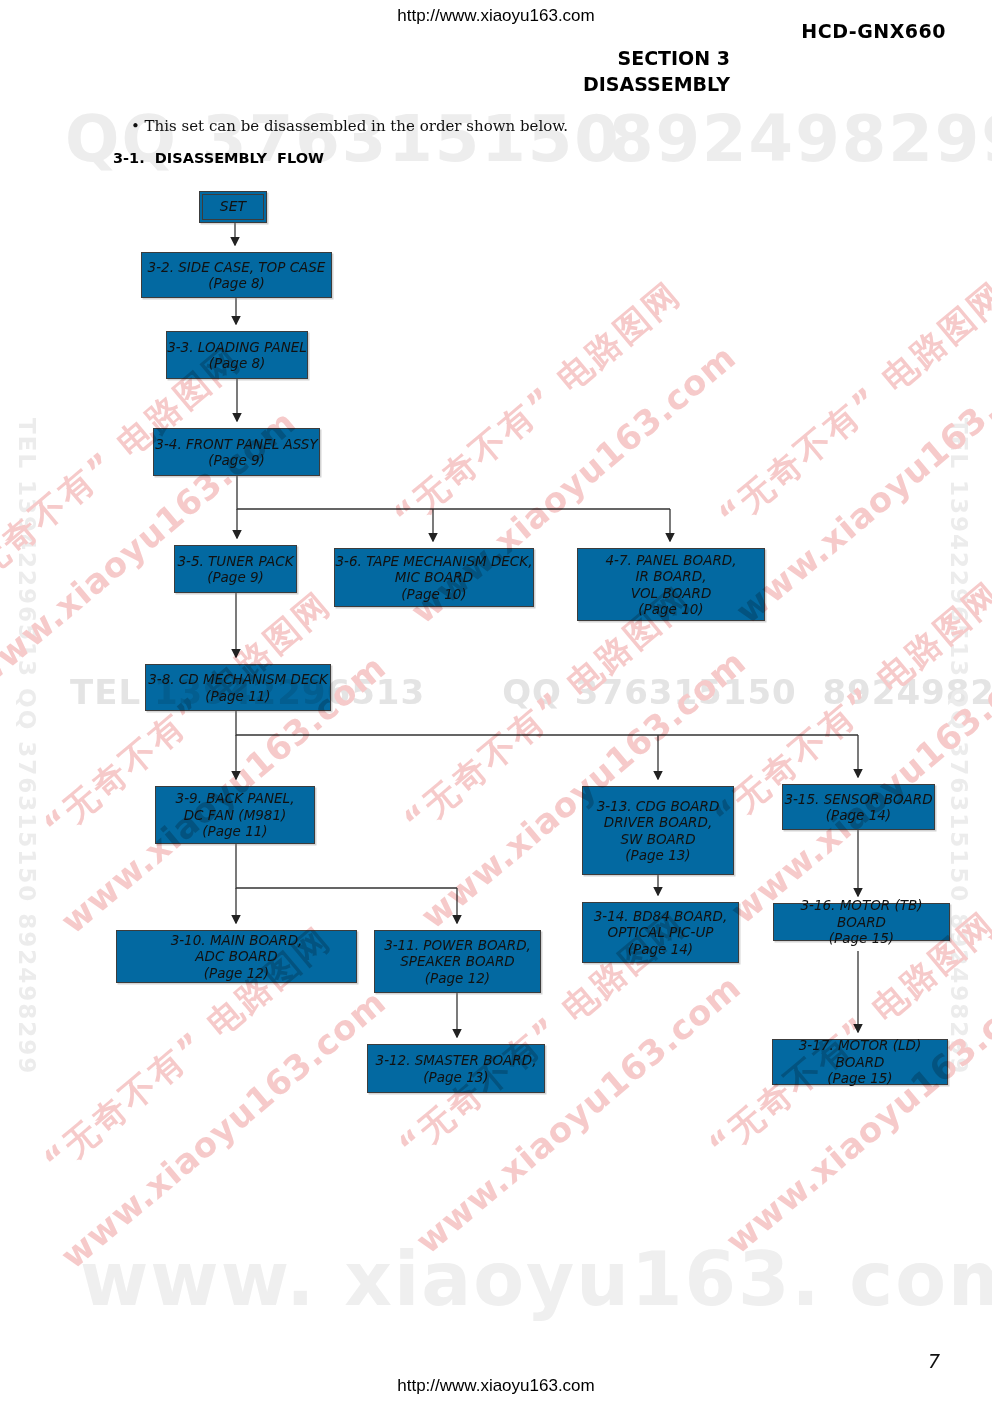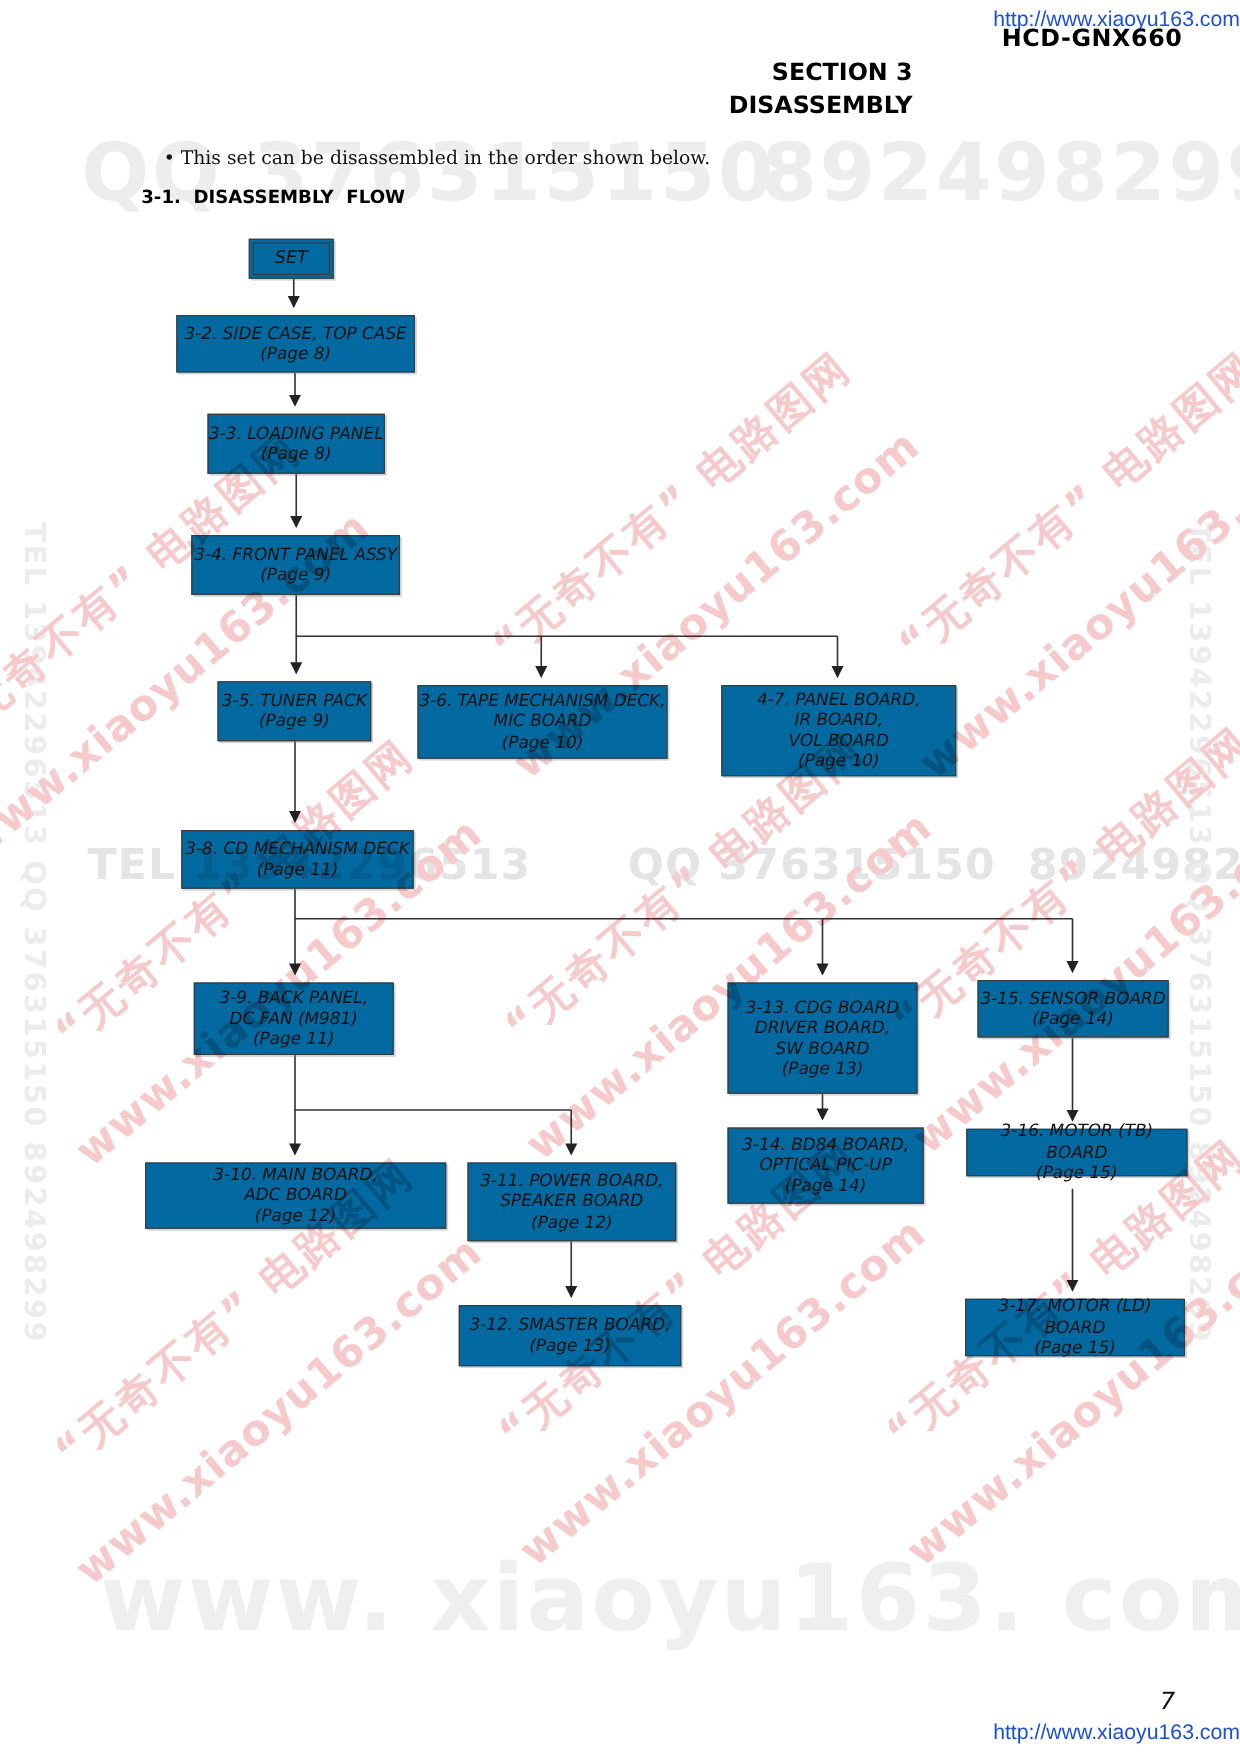--- a/index.html
+++ b/index.html
@@ -3,22 +3,22 @@
 <meta charset="utf-8">
 <style>
   html,body { margin:0; padding:0; }
   body {
     width:992px; height:1404px; background:#ffffff; position:relative;
     font-family:"DejaVu Sans", sans-serif; overflow:hidden;
   }
 
   
   .toplink, .bottomlink {
-    position:absolute; left:0; width:992px; text-align:right;
-    color:#1d4ed8; font-size:17px; text-decoration:none;
+    position:absolute; left:0; width:992px; text-align:center;
+    color:#000000; font-size:17px; text-decoration:none;
     font-family:"Liberation Sans", sans-serif;
   }
   .toplink { top:6px; }
   .bottomlink { top:1376px; }
   .model {
     position:absolute; right:46px; top:20px; font-size:19px; font-weight:bold;
     color:#000; letter-spacing:0.5px;margin-left:27px;
   }
   .sectitle {
     position:absolute; left:330px; top:45px; width:400px; text-align:right;

